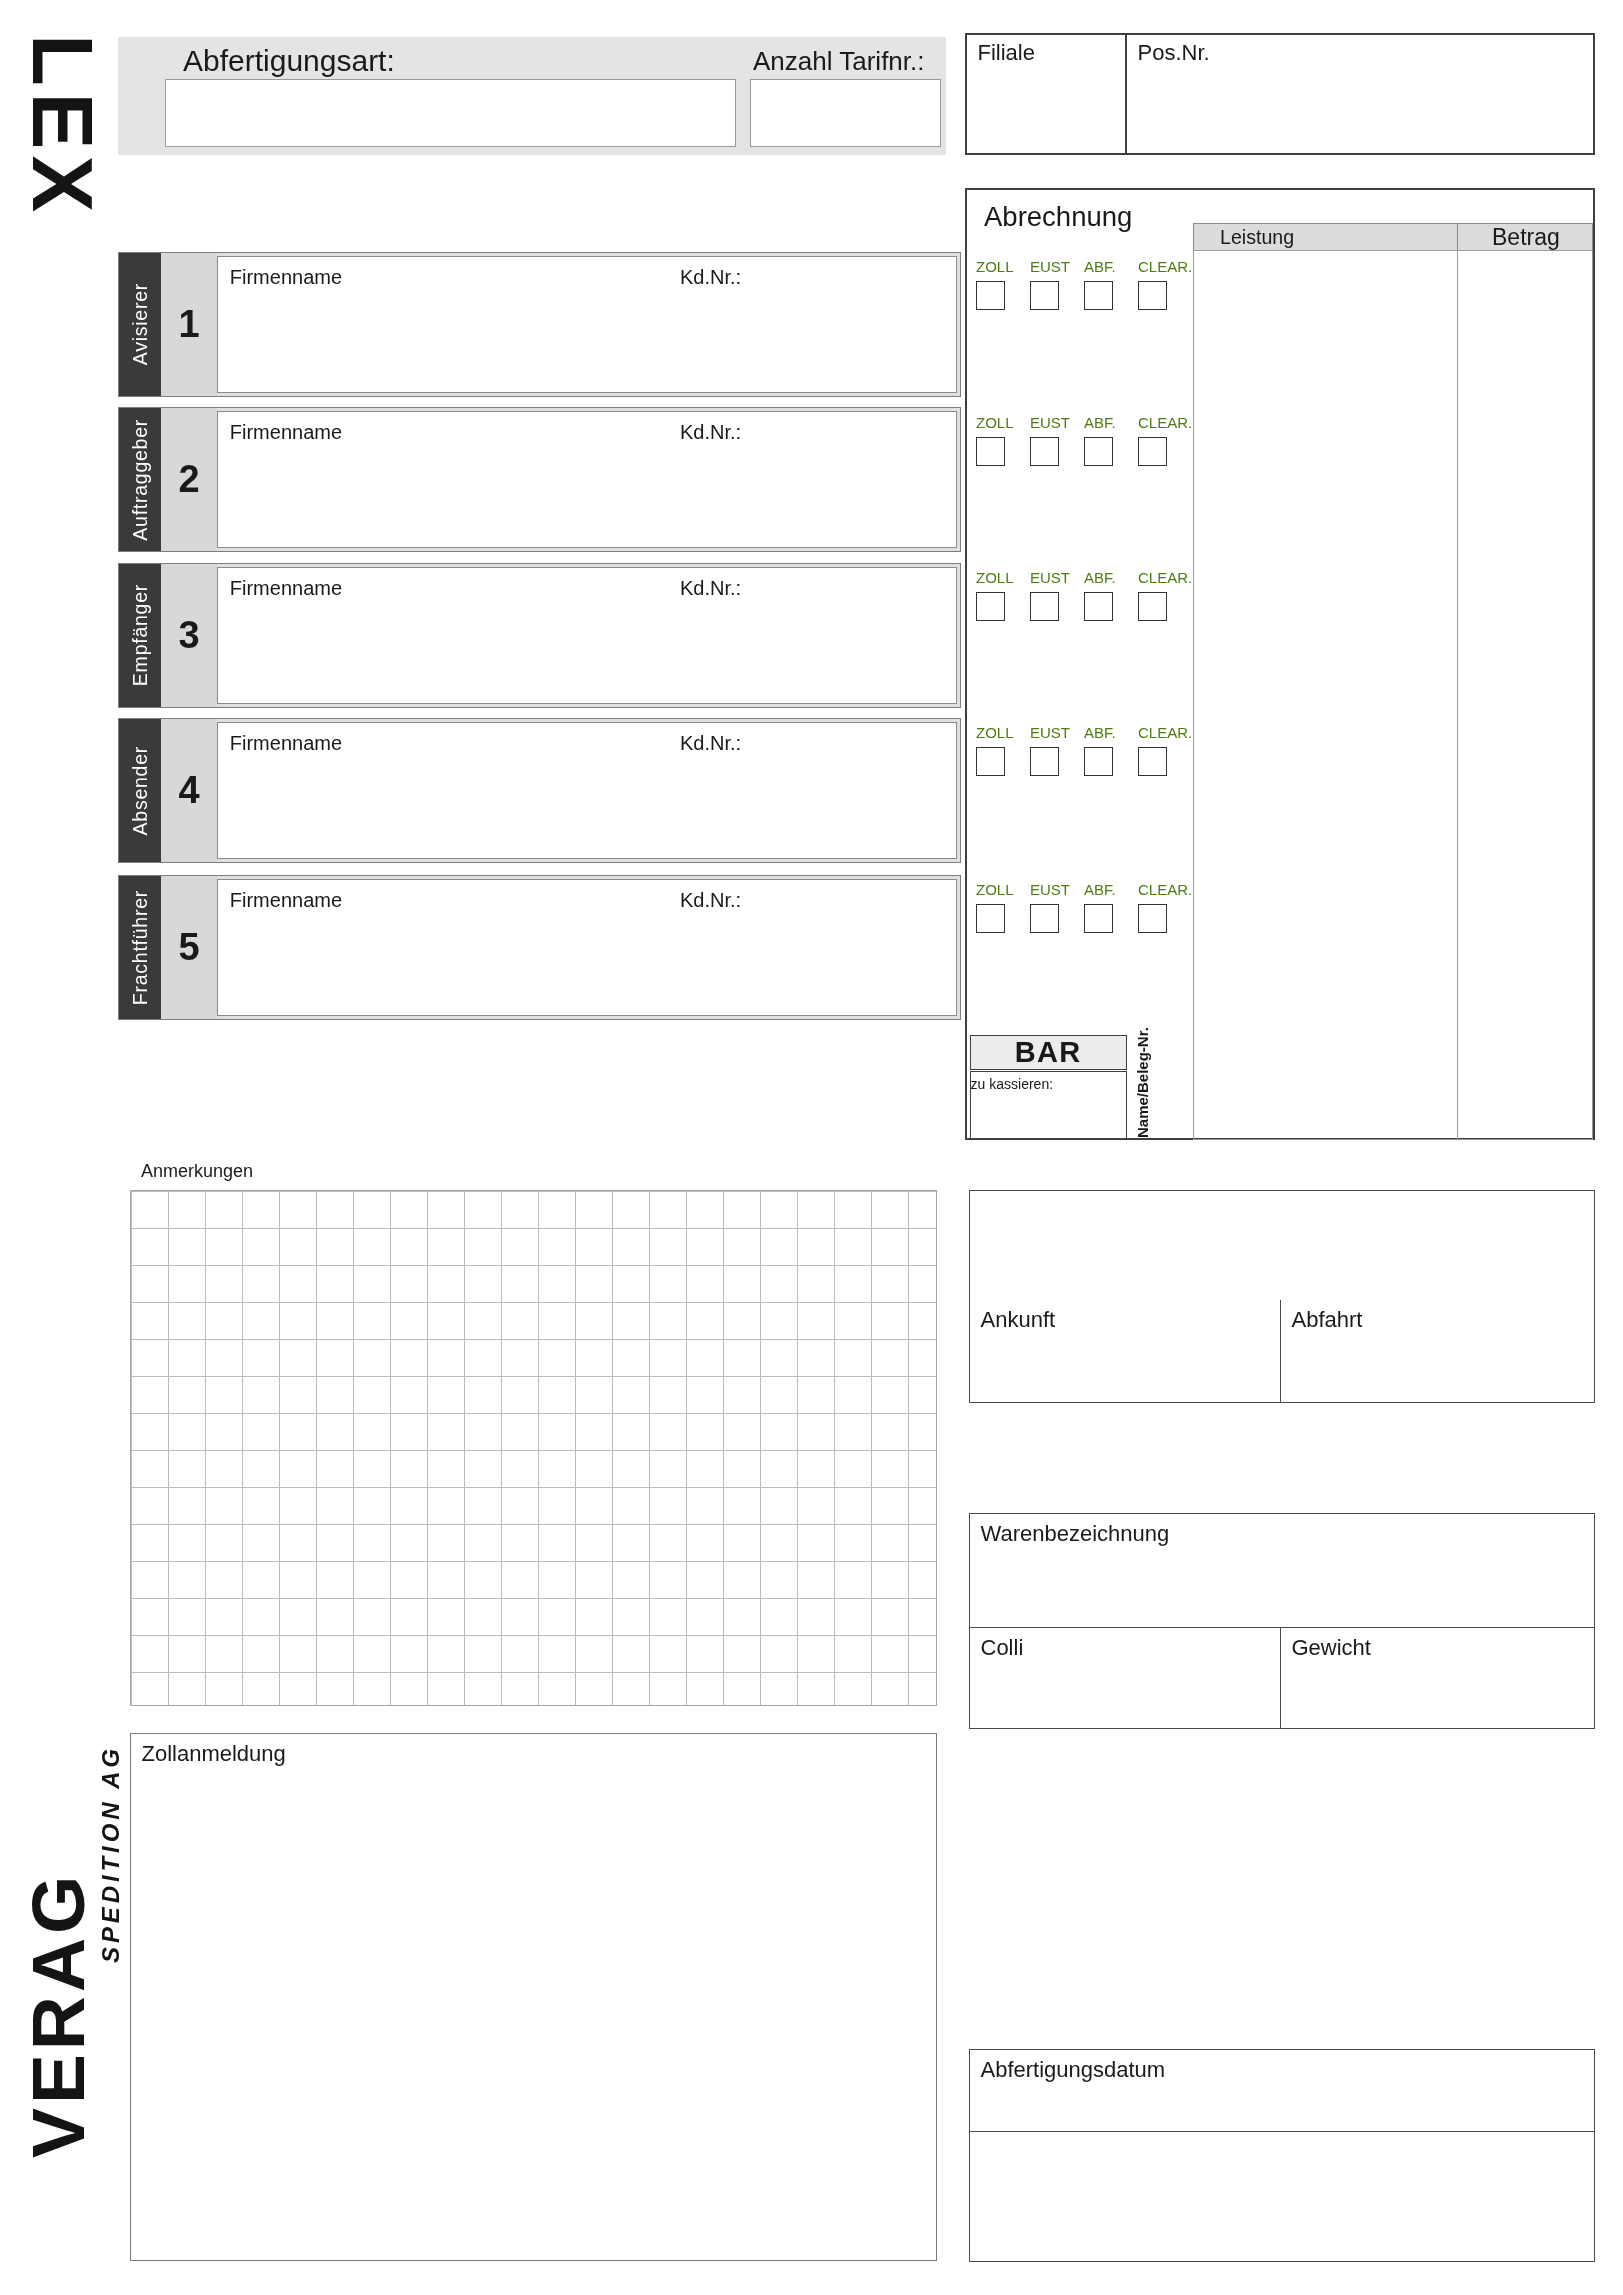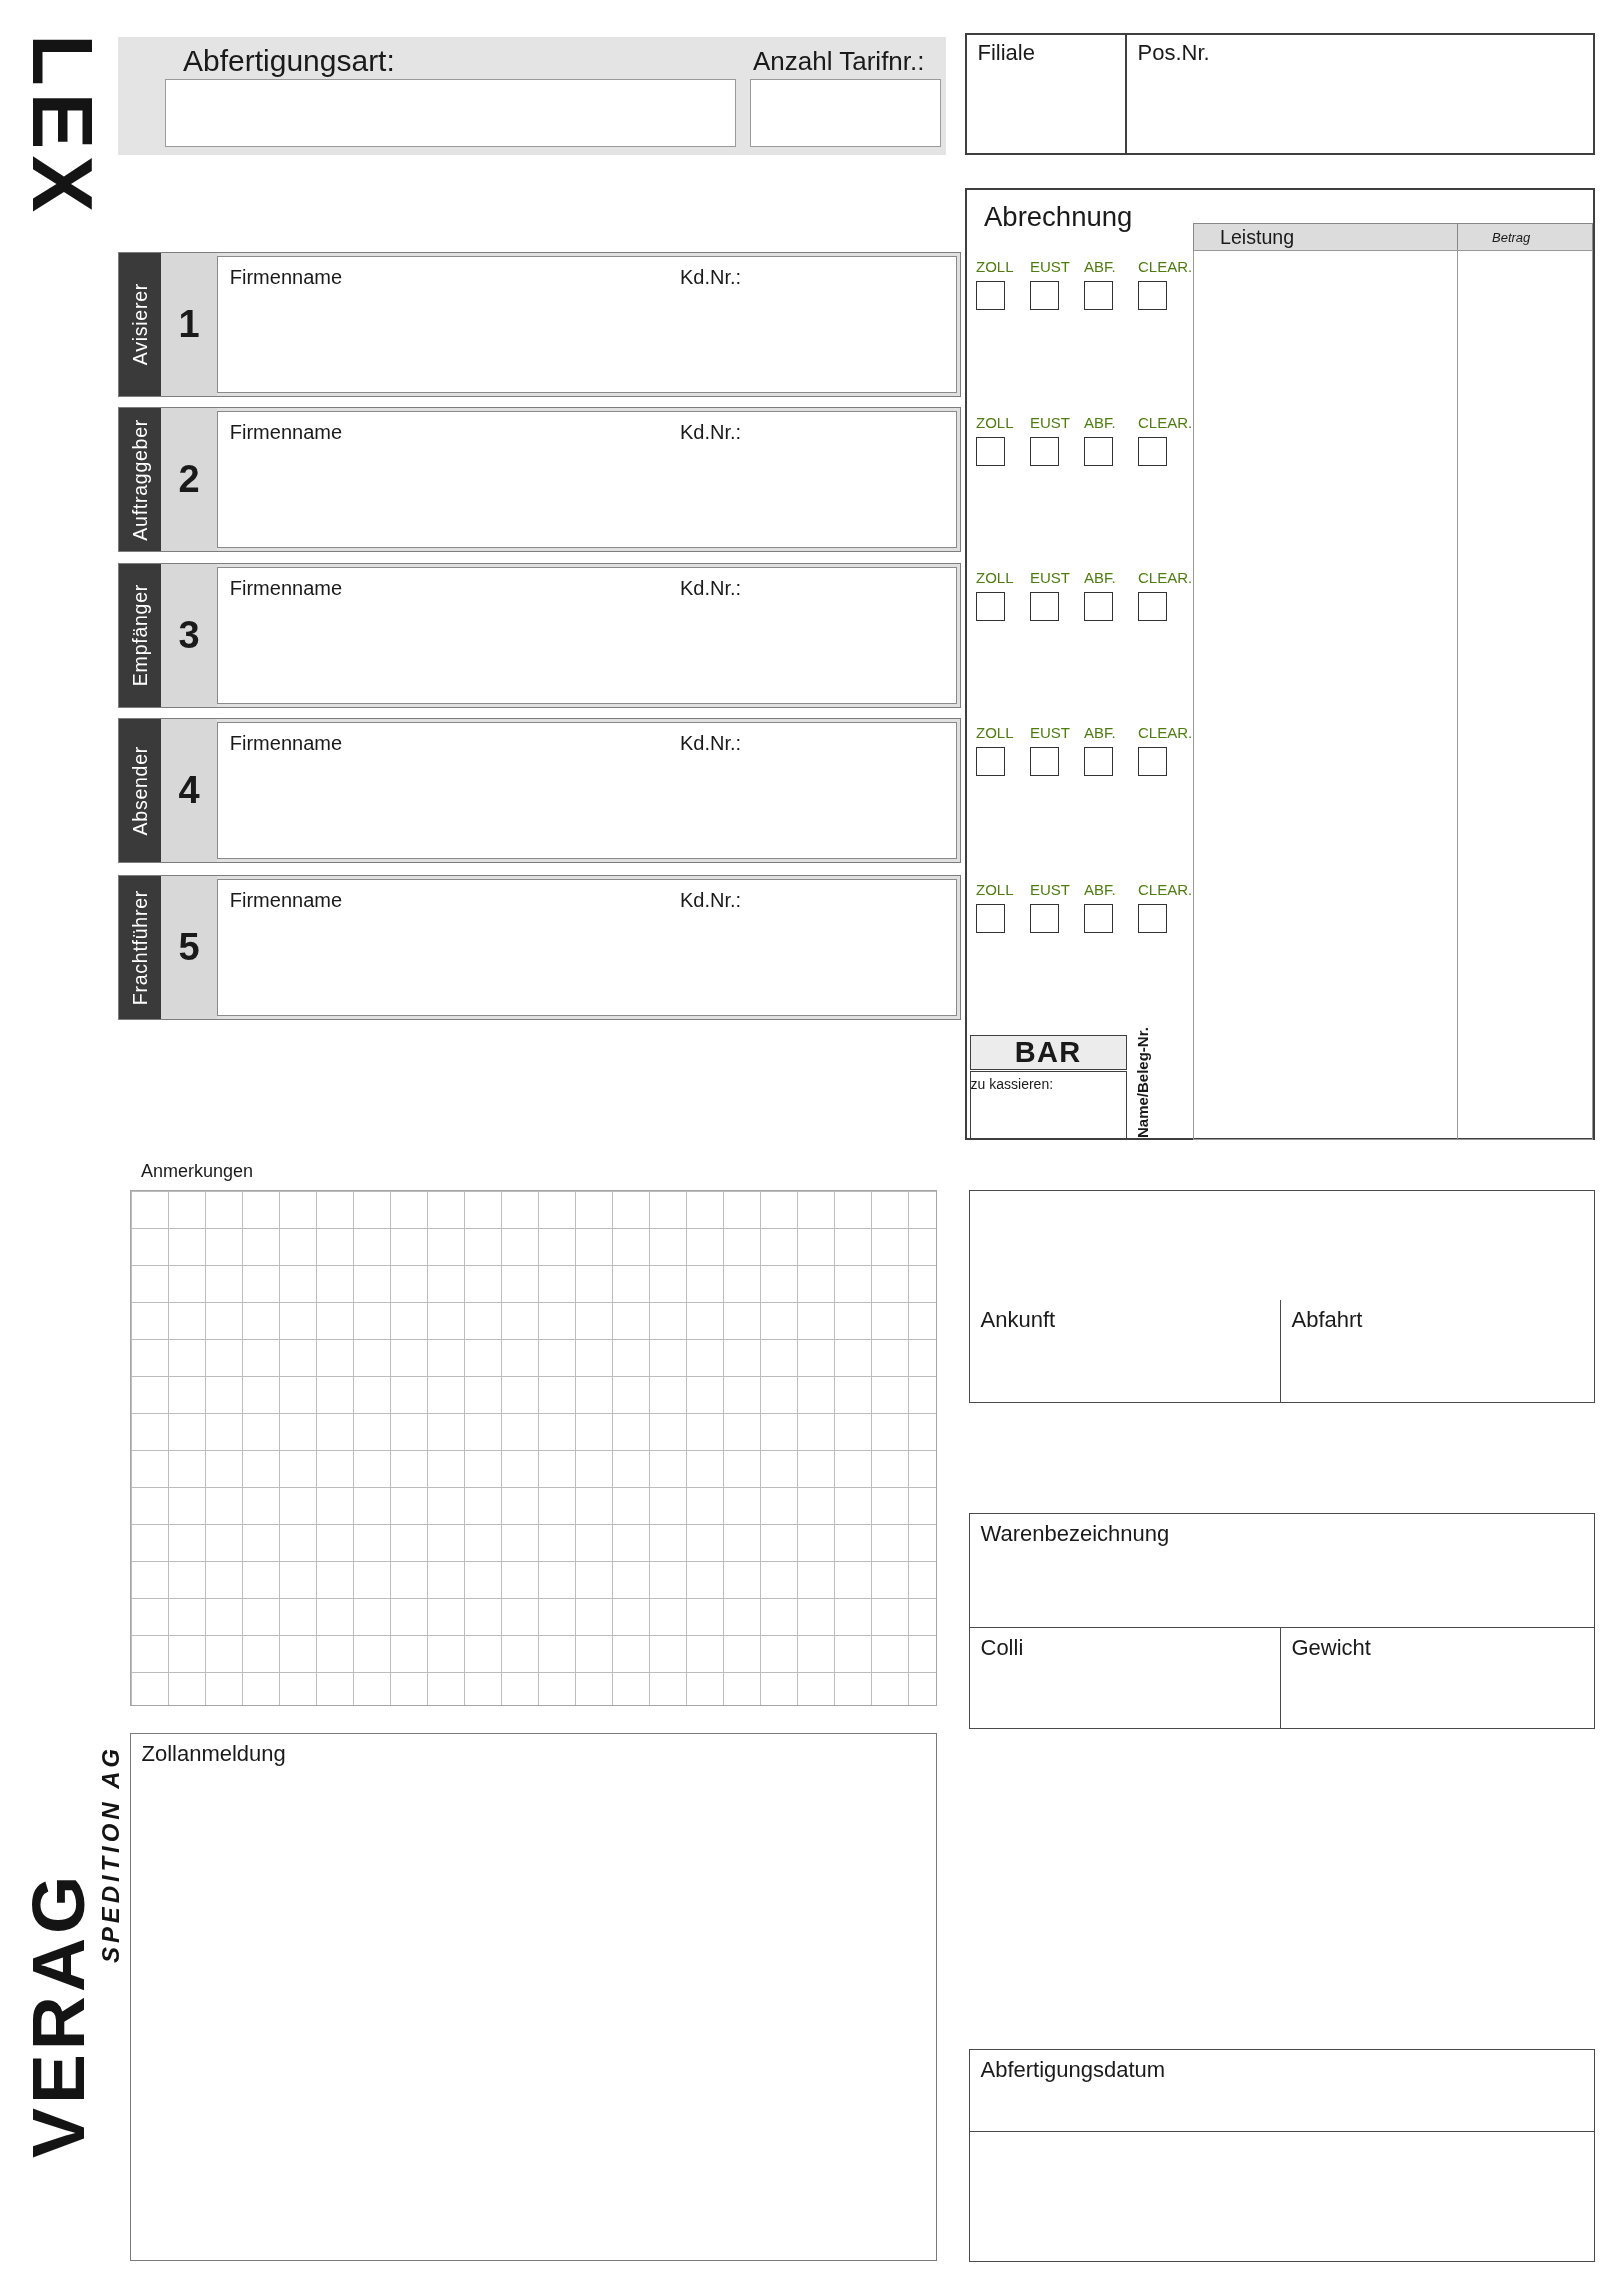--- a/index.html
+++ b/index.html
@@ -48,21 +48,21 @@
   .filiale-box { position: absolute; left: 965px; top: 33px; width: 630px; height: 122px; border: 2px solid #3f3f3f; background: #fff; display: flex; }
   .fil-cell { width: 160px; border-right: 2px solid #3f3f3f; position: relative; text-decoration: underline; }
   .pos-cell { flex: 1; position: relative; }
   .box-label { position: absolute; left: 10.5px; top: 5.2px; font-size: 22px; }
 
   
   .abrechnung { position: absolute; left: 965px; top: 188px; width: 630px; height: 952px; border: 2px solid #3f3f3f; background: #fff; }
   .abr-title  { position: absolute; left: 17px; top: 10.5px; font-size: 27.5px; }
   .abr-header { position: absolute; left: 226px; top: 33px; width: 400px; height: 27.5px; background: #dcdcdc; border: 0.7px solid #888; }
   .abr-col-leistung { position: absolute; left: 26px; top: 50%; transform: translateY(-50%); font-size: 19.6px; }
-  .abr-col-betrag   { position: absolute; left: 298px; top: 50%; transform: translateY(-50%); font-size: 13px; font-style: italic; }
+  .abr-col-betrag   { position: absolute; left: 298px; top: 50%; transform: translateY(-50%); font-size: 23px; }
   .bar-vdiv  { position: absolute; left: 263px; top: 0; bottom: 0; width: 0.7px; background: #888; }
   .abr-table {
     position: absolute; left: 226px; top: 60px; width: 400px; height: 890px;
     border: 0.7px solid #999;
     background-image: repeating-linear-gradient(to bottom, transparent 0, transparent 52px, #999 52px, #999 52px);
   }
   .abr-vline { position: absolute; left: 263px; top: 0; bottom: 0; width: 0.7px; background: #999; }
 
   .cb-group { position: absolute; left: 976px; width: 216px; height: 73px; display: flex; }
   .cb-item  { width: 54px; display: flex; flex-direction: column; align-items: flex-start; }

